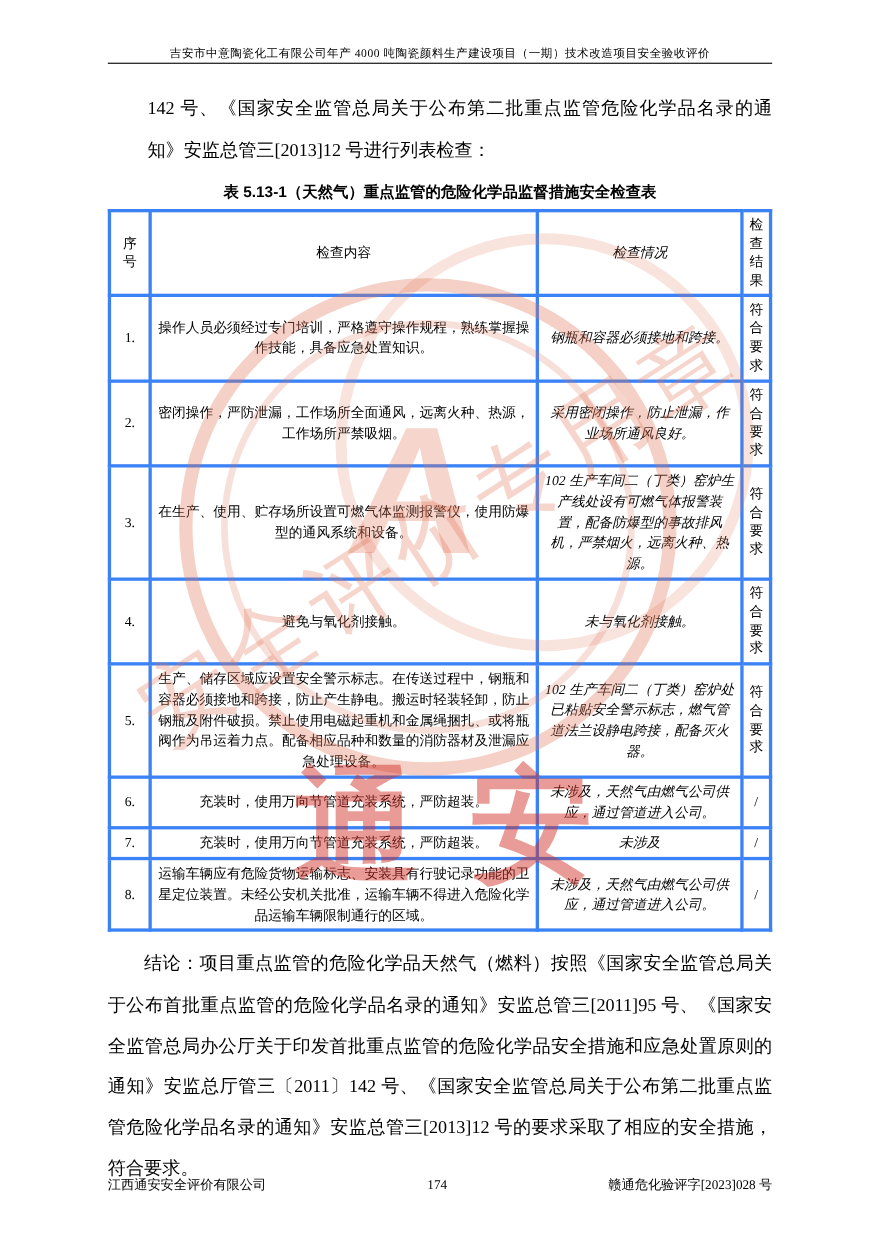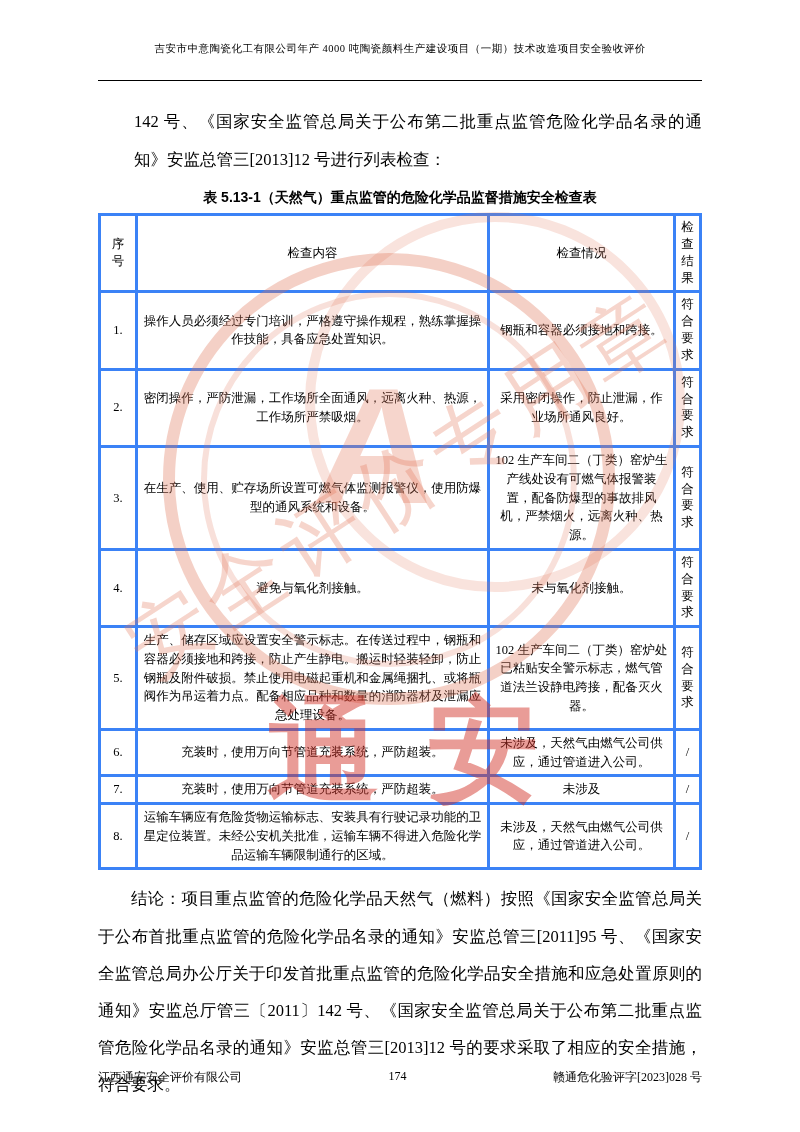--- a/index.html
+++ b/index.html
@@ -12,21 +12,21 @@
     color:#000;
     font-family:"Liberation Serif","DejaVu Serif",serif;
     padding:42px 98px 0 98px;
     overflow:hidden;
   }
   
   .hdr {
     text-align:center;
     font-size:10.5px;
     letter-spacing:0.5px;
-    padding-bottom:24px;
+    padding-bottom:1px;
     border-bottom:1px solid #000;
   }
   
   .intro {
     margin-top:22px;
     font-size:16.5px;
     line-height:2.3;
     text-align:justify;
     margin-left:36px;
   }
@@ -48,21 +48,21 @@
   table.check th, table.check td {
     border:3px solid #3b82f6;
     padding:3px 5px;
     text-align:center;
     vertical-align:middle;
     line-height:1.5;
     word-break:break-all;
   }
   table.check thead th { height:60px; font-weight:normal; }
   .col-no { width:37px; }
-  .col-situation { width:186px; }
+  .col-situation { width:186px;font-style:italic; }
   .col-result { width:26px; padding-left:2px; padding-right:2px; }
   .vstack {
     display:inline-block;
     width:1.05em;
     word-break:break-all;
     line-height:1.35;
     text-align:center;
   }
   
   .conclusion {
@@ -71,21 +71,21 @@
     line-height:2.25;
     text-align:justify;
     text-indent:2em;
   }
   
   .ftr {
     position:absolute;
     left:98px; right:98px; bottom:46px;
     display:flex;
     justify-content:space-between;
-    align-items:flex-start;
+    align-items:center;
     font-size:12px;
     gap:36px;
   }
   
   .watermark { position:absolute; inset:0; pointer-events:none; z-index:4; }
   .wm-ring {
     position:absolute; left:163px; top:253px;
     width:452px; height:452px;
     border:12px solid rgba(224,116,87,0.34);
     border-radius:50%;

